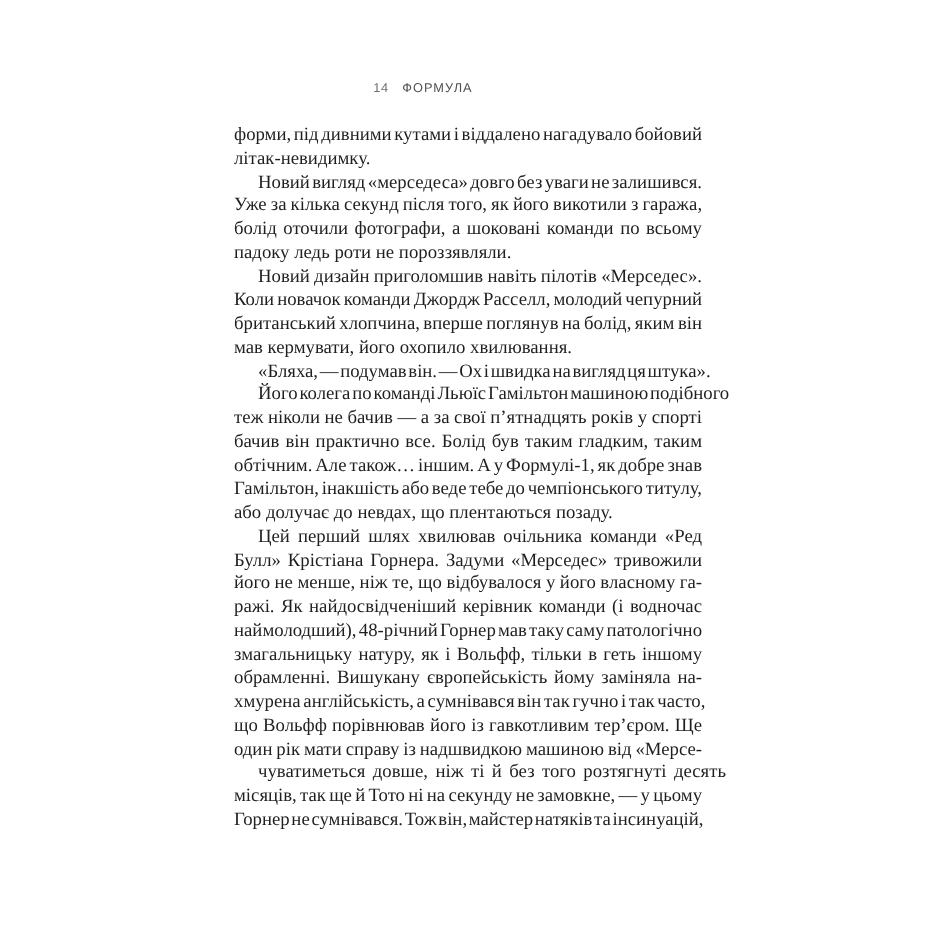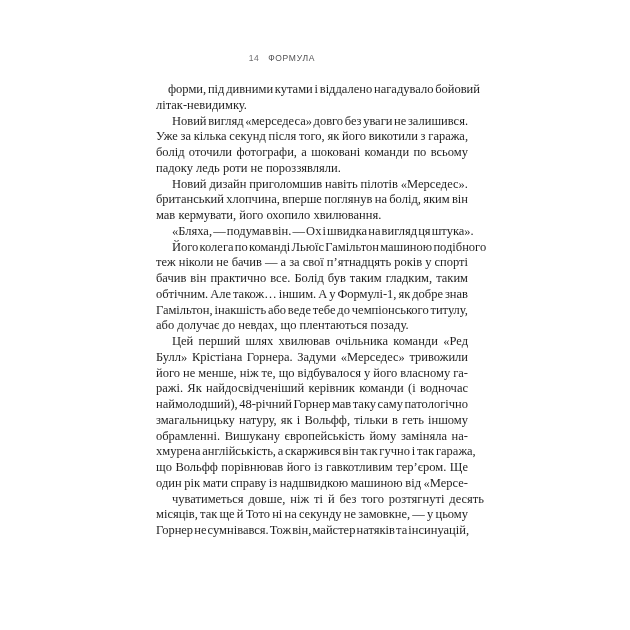--- a/index.html
+++ b/index.html
@@ -63,31 +63,32 @@
 </head>
 <body>
 
 <div class="page" style="background: rgb(255, 255, 255);">
   <div class="page-header" style="color: rgb(88, 88, 90);">
     <span class="page-num">14</span>
     <span class="running-title">ФОРМУЛА</span>
   </div>
   <div class="text-block" id="text-block" style="color: rgb(31, 31, 31);">
       <div class="paragraph">
-        <div class="line"><span class="line-inner" style="word-spacing: -1.37px; margin-left: 12px;">форми, під дивними кутами і віддалено нагадувало бойовий</span></div>
+        <div class="line"><span class="line-inner" style="word-spacing: -1.37px;">форми, під дивними кутами і віддалено нагадувало бойовий</span></div>
         <div class="line"><span class="line-inner">літак-невидимку.</span></div>
       </div>
       <div class="paragraph">
         <div class="line indent"><span class="line-inner" style="word-spacing: -1.53px;">Новий вигляд «мерседеса» довго без уваги не залишився.</span></div>
         <div class="line"><span class="line-inner" style="word-spacing: -0.4px;">Уже за кілька секунд після того, як його викотили з гаража,</span></div>
         <div class="line"><span class="line-inner" style="word-spacing: 1.21px;">болід оточили фотографи, а шоковані команди по всьому</span></div>
         <div class="line"><span class="line-inner">падоку ледь роти не пороззявляли.</span></div>
       </div>
       <div class="paragraph">
         <div class="line indent"><span class="line-inner" style="word-spacing: -0.27px;">Новий дизайн приголомшив навіть пілотів «Мерседес».</span></div>
+        <div class="line"><span class="line-inner" style="word-spacing: -1.07px;">Коли новачок команди Джордж Расселл, молодий чепурний</span></div>
         <div class="line"><span class="line-inner" style="word-spacing: -0.81px;">британський хлопчина, вперше поглянув на болід, яким він</span></div>
         <div class="line"><span class="line-inner">мав кермувати, його охопило хвилювання.</span></div>
       </div>
       <div class="paragraph">
         <div class="line indent"><span class="line-inner" style="word-spacing: -2px;">«Бляха, — подумав він. — Ох і швидка на вигляд ця штука».</span></div>
       </div>
       <div class="paragraph">
         <div class="line indent"><span class="line-inner" style="word-spacing: -1.88px;">Його колега по команді Льюїс Гамільтон машиною подібного</span></div>
         <div class="line"><span class="line-inner" style="word-spacing: -0.07px; text-align: center;">теж ніколи не бачив — а за свої п’ятнадцять років у спорті</span></div>
         <div class="line"><span class="line-inner" style="word-spacing: 0.9px;">бачив він практично все. Болід був таким гладким, таким</span></div>
@@ -96,21 +97,21 @@
         <div class="line"><span class="line-inner">або долучає до невдах, що плентаються позаду.</span></div>
       </div>
       <div class="paragraph">
         <div class="line indent"><span class="line-inner" style="word-spacing: 2.21px;">Цей перший шлях хвилював очільника команди «Ред</span></div>
         <div class="line"><span class="line-inner" style="word-spacing: 1.49px;">Булл» Крістіана Горнера. Задуми «Мерседес» тривожили</span></div>
         <div class="line"><span class="line-inner" style="word-spacing: -0.11px;">його не менше, ніж те, що відбувалося у його власному га-</span></div>
         <div class="line"><span class="line-inner" style="word-spacing: 1.17px;">ражі. Як найдосвідченіший керівник команди (і водночас</span></div>
         <div class="line"><span class="line-inner" style="word-spacing: -1.65px;">наймолодший), 48-річний Горнер мав таку саму патологічно</span></div>
         <div class="line"><span class="line-inner" style="word-spacing: 1.06px; font-family: Liberation Serif, serif;">змагальницьку натуру, як і Вольфф, тільки в геть іншому</span></div>
         <div class="line"><span class="line-inner" style="word-spacing: 1.49px;">обрамленні. Вишукану європейськість йому заміняла на-</span></div>
-        <div class="line"><span class="line-inner" style="word-spacing: -1.36px;">хмурена англійськість, а скаржився він так гучно і так гаража,</span></div>
+        <div class="line"><span class="line-inner" style="word-spacing: -1.36px;">хмурена англійськість, а сумнівався він так гучно і так часто,</span></div>
         <div class="line"><span class="line-inner" style="word-spacing: 0.38px;">що Вольфф порівнював його із гавкотливим тер’єром. Ще</span></div>
         <div class="line"><span class="line-inner" style="word-spacing: -0.51px;">один рік мати справу із надшвидкою машиною від «Мерсе-</span></div>
         <div class="line"><span class="line-inner" style="word-spacing: 1.82px; margin-left: 16px;">чуватиметься довше, ніж ті й без того розтягнуті десять</span></div>
         <div class="line"><span class="line-inner" style="word-spacing: -0.95px;">місяців, так ще й Тото ні на секунду не замовкне, — у цьому</span></div>
         <div class="line"><span class="line-inner" style="word-spacing: -2px;">Горнер не сумнівався. Тож він, майстер натяків та інсинуацій,</span></div>
       </div>
     </div>
 </div>
 
 </body></html>

